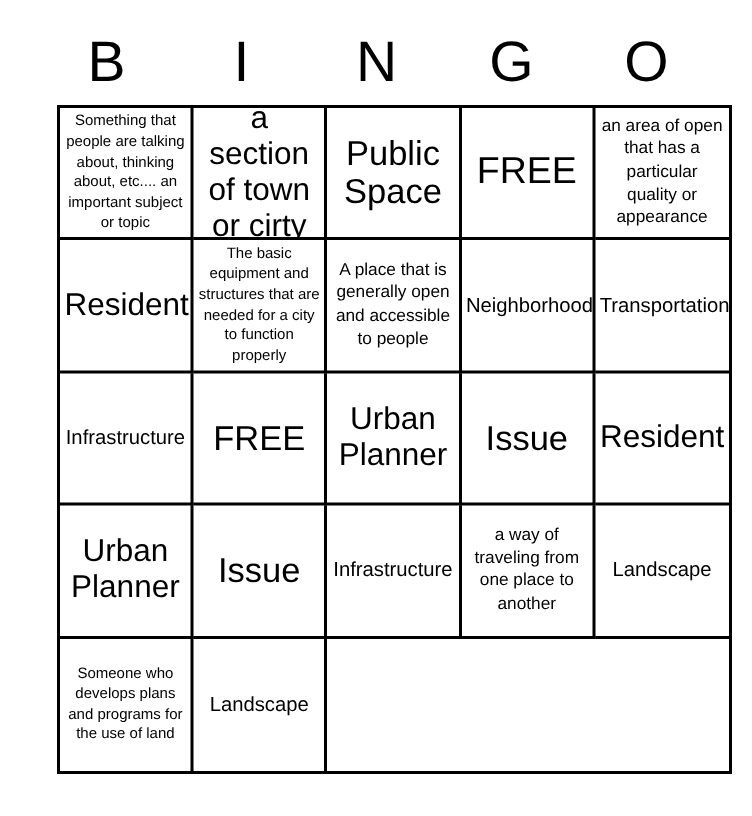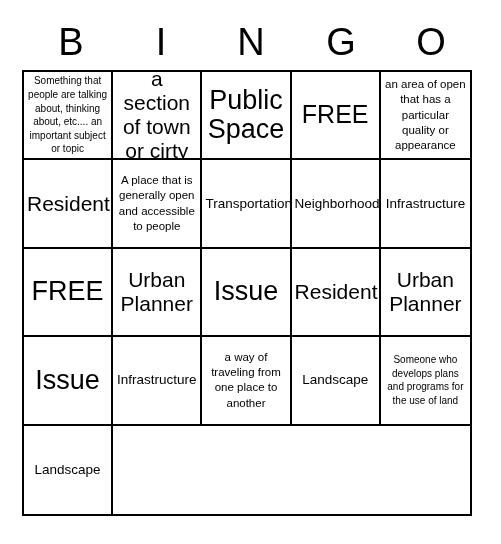--- a/index.html
+++ b/index.html
@@ -34,21 +34,21 @@
     align-items: center;
     justify-content: center;
     font-size: 38px;
     line-height: 1;
     font-weight: 400;
     letter-spacing: 0px;
     color: #000000;
   }
   #grid {
     position: absolute;
-    left: 22px;
+    left: 38px;
     top: 70px;
     width: 450px;
     height: 446px;
     box-sizing: border-box;
     border: 2px solid #000000;
     display: grid;
     grid-template-columns: repeat(5, 1fr);
     grid-template-rows: repeat(5, 1fr);
   }
   .cell {
@@ -63,21 +63,21 @@
     overflow: hidden;
   }
   .cell:nth-child(5n) { border-right: none; }
   .cell:nth-child(n+21) { border-bottom: none; }
   .cell-text {
     display: block;
     width: 100%;
     color: #000000;
   }
   
-  .sz-xl .cell-text { font-size: 27px; line-height: 1.08; }
+  .sz-xl .cell-text { font-size: 23px; line-height: 1.08; }
   .sz-lg .cell-text { font-size: 25px; line-height: 1.1; }
   .sz-md .cell-text { font-size: 21px; line-height: 1.15; }
   .sz-sm .cell-text { font-size: 13.5px; line-height: 1.2; }
   .sz-xs .cell-text { font-size: 11.5px; line-height: 1.32; }
   .sz-xxs .cell-text { font-size: 10px; line-height: 1.36; }
 </style>
 </head>
 <body>
 
 <div id="card">
@@ -102,28 +102,31 @@
       </div>
       <div class="cell sz-lg">
         <span class="cell-text">FREE</span>
       </div>
       <div class="cell sz-xs">
         <span class="cell-text">an area of open that has a particular quality or appearance</span>
       </div>
       <div class="cell sz-md">
         <span class="cell-text">Resident</span>
       </div>
+      <div class="cell sz-xxs">
+        <span class="cell-text">The basic equipment and structures that are needed for a city to function properly</span>
+      </div>
       <div class="cell sz-xs">
         <span class="cell-text">A place that is generally open and accessible to people</span>
       </div>
       <div class="cell sz-sm">
-        <span class="cell-text">Transportation</span>
+        <span class="cell-text">Neighborhood</span>
       </div>
       <div class="cell sz-sm">
-        <span class="cell-text">Neighborhood</span>
+        <span class="cell-text">Transportation</span>
       </div>
       <div class="cell sz-sm">
         <span class="cell-text">Infrastructure</span>
       </div>
       <div class="cell sz-xl">
         <span class="cell-text">FREE</span>
       </div>
       <div class="cell sz-md">
         <span class="cell-text">Urban Planner</span>
       </div>

